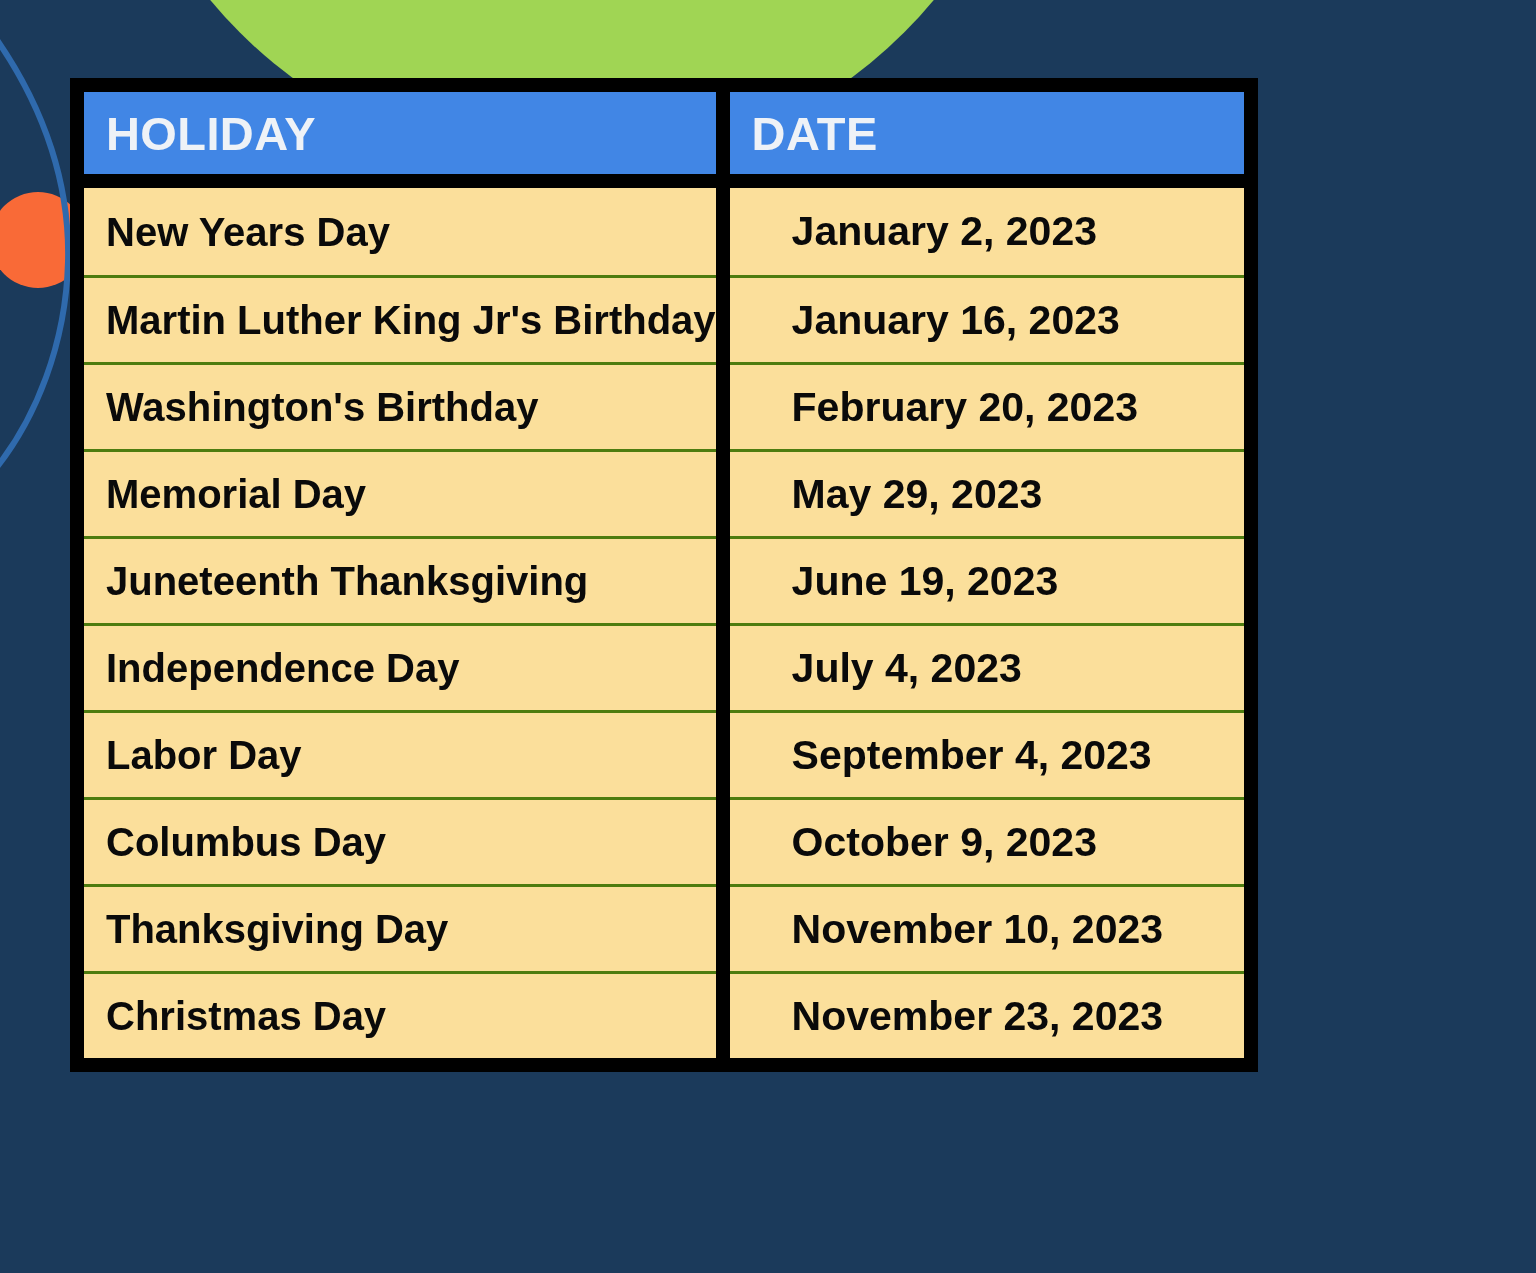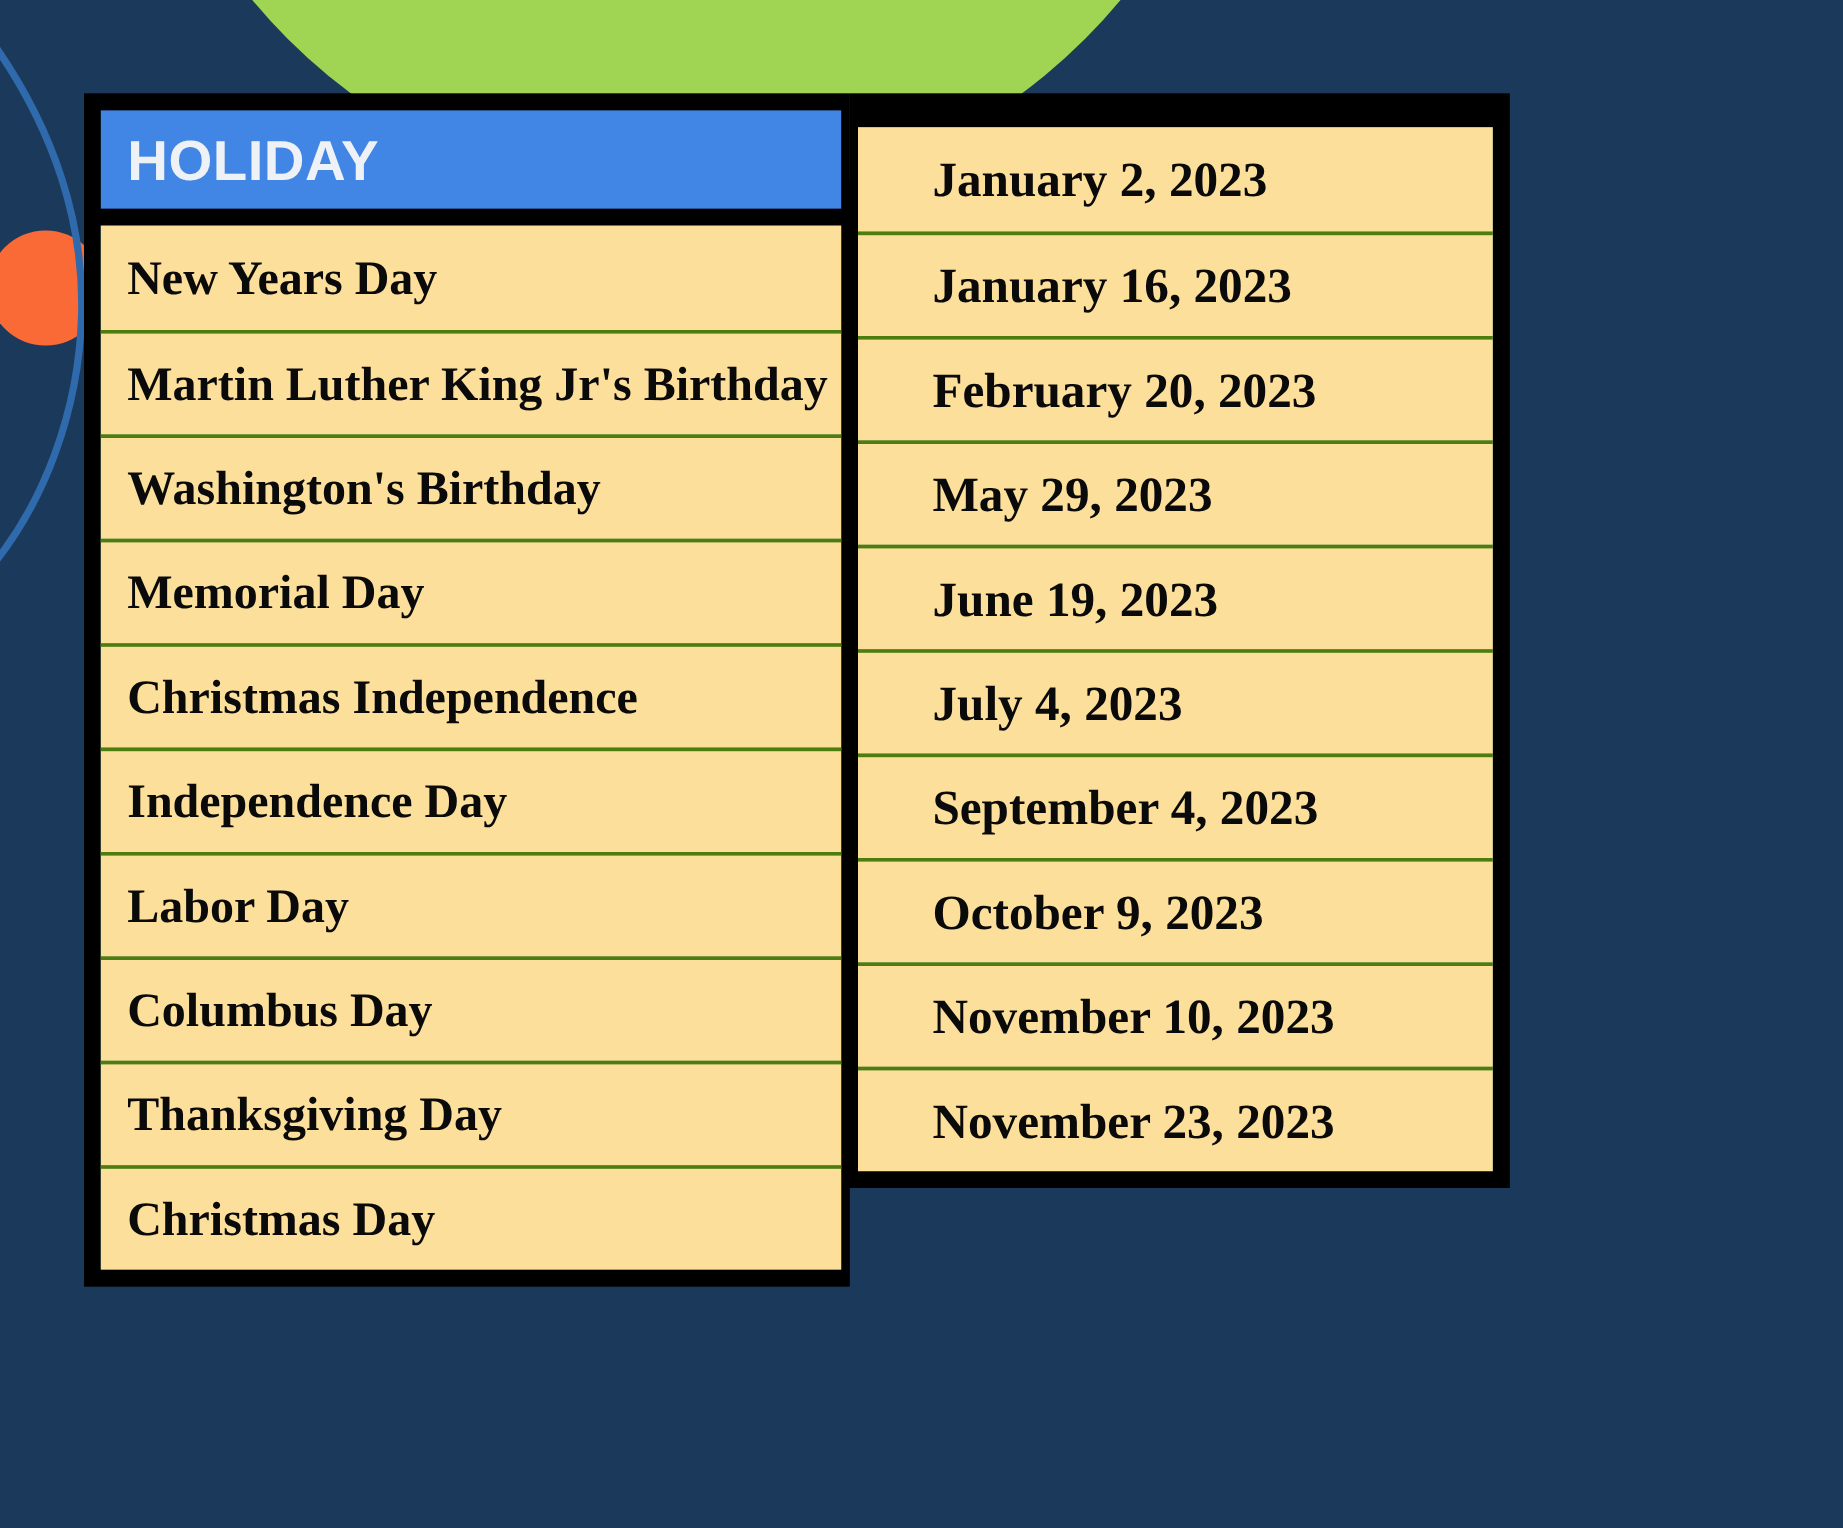--- a/index.html
+++ b/index.html
@@ -66,22 +66,21 @@
     letter-spacing: 0.4px;
     line-height: 1;
   }
 
   .head-gap {
     height: 14px;
     background: #000000;
   }
 
   .body-cells {
-    background: #0f766e;
-    font-family: Liberation Serif, serif;
+    background: #5eead4;
   }
   .data-cell {
     height: 87px;
     display: flex;
     align-items: center;
     padding: 0 0 0 22px;
     box-sizing: border-box;
     background: #fbdf9b;
     border-top: 3px solid #4d7c0f;
   }
@@ -124,41 +123,44 @@
       <div class="data-cell">
           <span>Martin Luther King Jr's Birthday</span>
         </div>
       <div class="data-cell">
           <span>Washington's Birthday</span>
         </div>
       <div class="data-cell">
           <span>Memorial Day</span>
         </div>
       <div class="data-cell">
-          <span>Christmas Independence</span>
+          <span>Juneteenth Thanksgiving</span>
         </div>
       <div class="data-cell">
           <span>Independence Day</span>
         </div>
       <div class="data-cell">
           <span>Labor Day</span>
         </div>
       <div class="data-cell">
           <span>Columbus Day</span>
         </div>
       <div class="data-cell">
           <span>Thanksgiving Day</span>
         </div>
       <div class="data-cell">
           <span>Christmas Day</span>
         </div>
     </div>
   </div>
 
   <div class="col col-date">
+    <div class="head-cell">
+      <span>DATE</span>
+    </div>
     <div class="head-gap"></div>
     <div class="body-cells">
       <div class="data-cell">
           <span>January 2, 2023</span>
         </div>
       <div class="data-cell">
           <span>January 16, 2023</span>
         </div>
       <div class="data-cell">
           <span>February 20, 2023</span>

